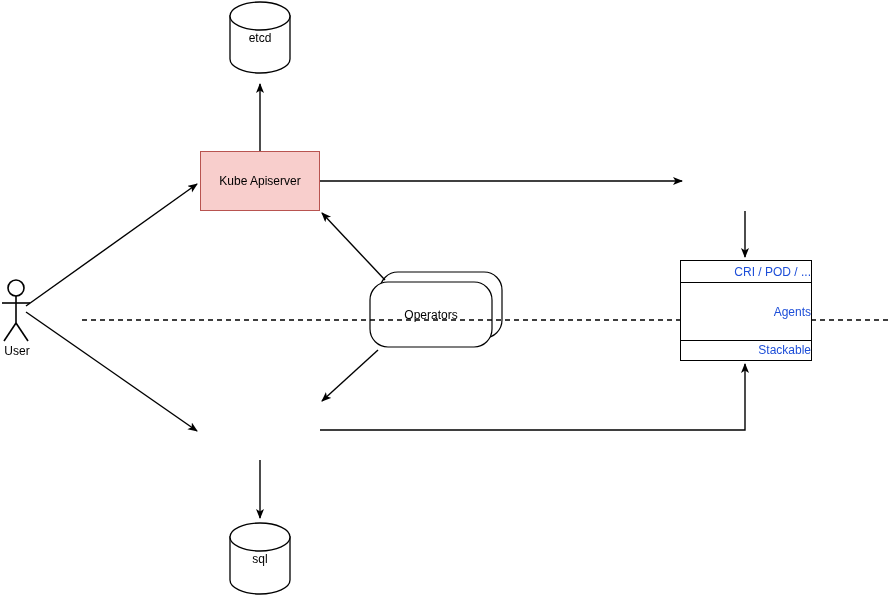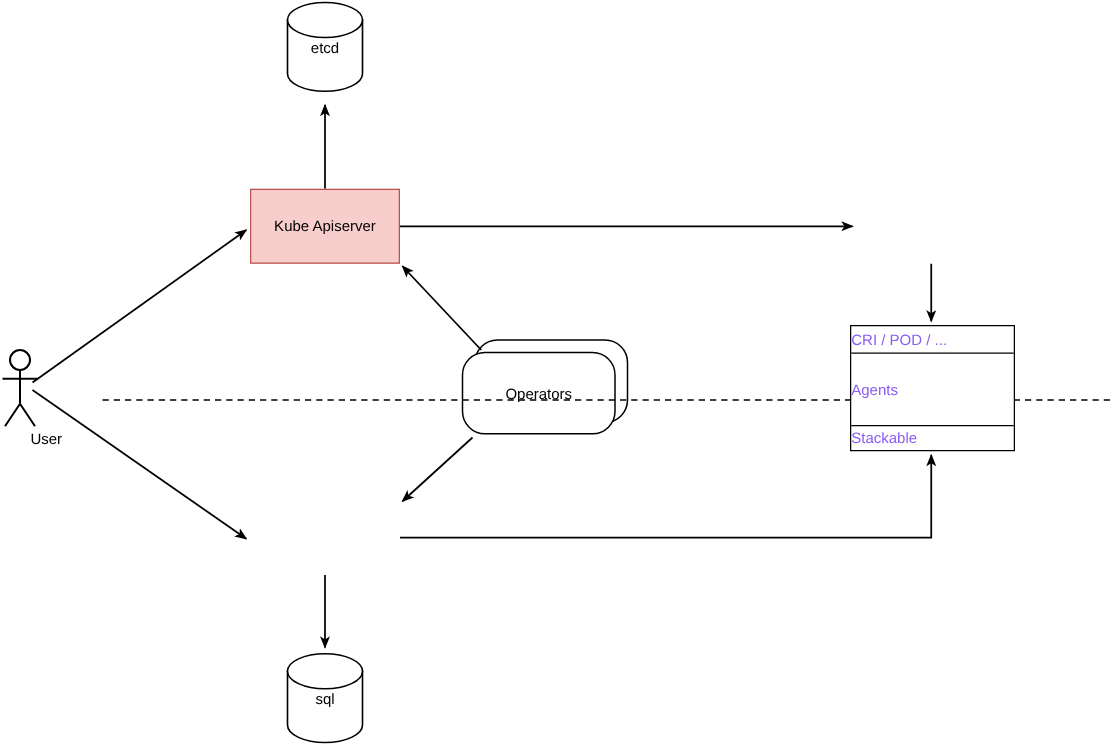--- a/index.html
+++ b/index.html
@@ -59,23 +59,23 @@
     left: 680px; top: 260px; width: 132px; height: 101px;
     border: 1px solid #000000;
     box-sizing: border-box;
     background: #ffffff;
   }
   .stack-band {
     position: absolute;
     left: 0; right: 0;
     display: flex;
     align-items: center;
-    justify-content: flex-start;
-    font-size: 12px;
-    color: #8b5cf6;
+    justify-content: flex-end;
+    font-size: 12px;
+    color: #1d4ed8;
     box-sizing: border-box;
   }
   .stack-top {
     top: 0; height: 22px;
     border-bottom: 1px solid #000000;
   }
   .stack-mid {
     top: 22px; height: 57px;
   }
   .stack-bottom {
@@ -96,21 +96,20 @@
     width: 60px;
   }
   .cyl-label-etcd { left: 230px; top: 31px; }
   .cyl-label-sql { left: 230px; top: 552px; }
   .user-label {
     position: absolute;
     left: 0px; top: 344px; width: 34px;
     text-align: center;
     font-size: 12px;
     color: #000000;
-    padding-left: 20px;
   }
 </style>
 </head>
 <body>
 
 <div id="canvas">
 
   <svg class="layer" viewBox="0 0 892 601" xmlns="http://www.w3.org/2000/svg">
     <defs>
       <marker id="arrow" markerWidth="10" markerHeight="10" refX="9" refY="4" orient="auto" markerUnits="userSpaceOnUse">

